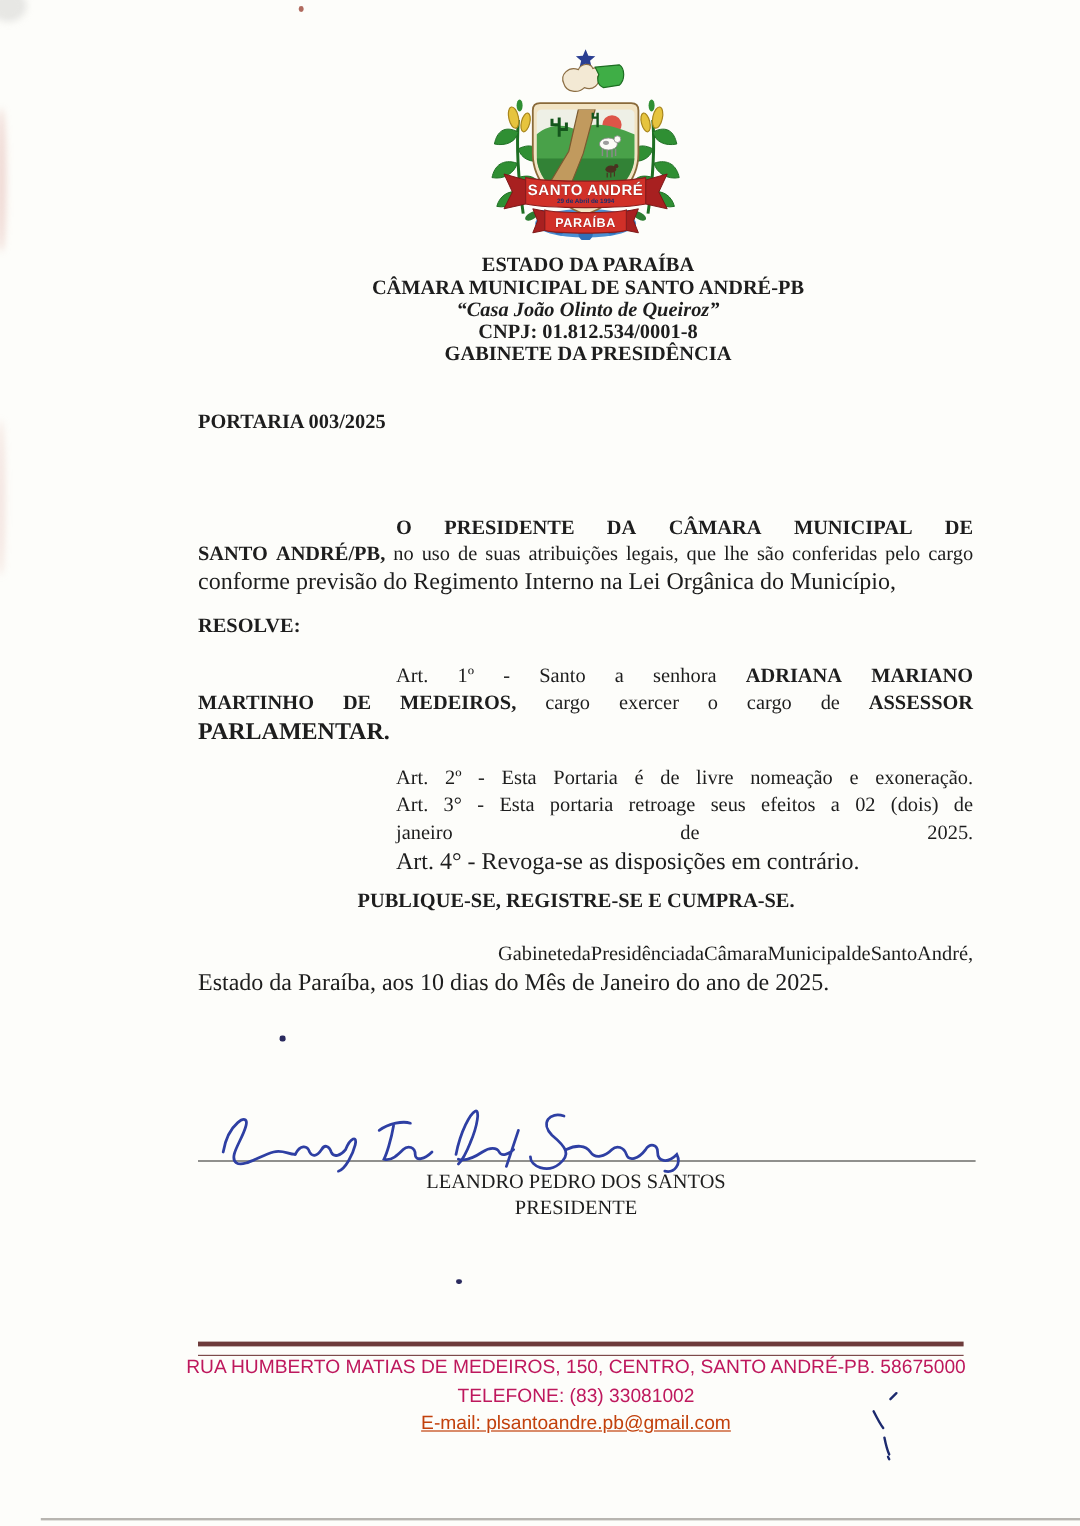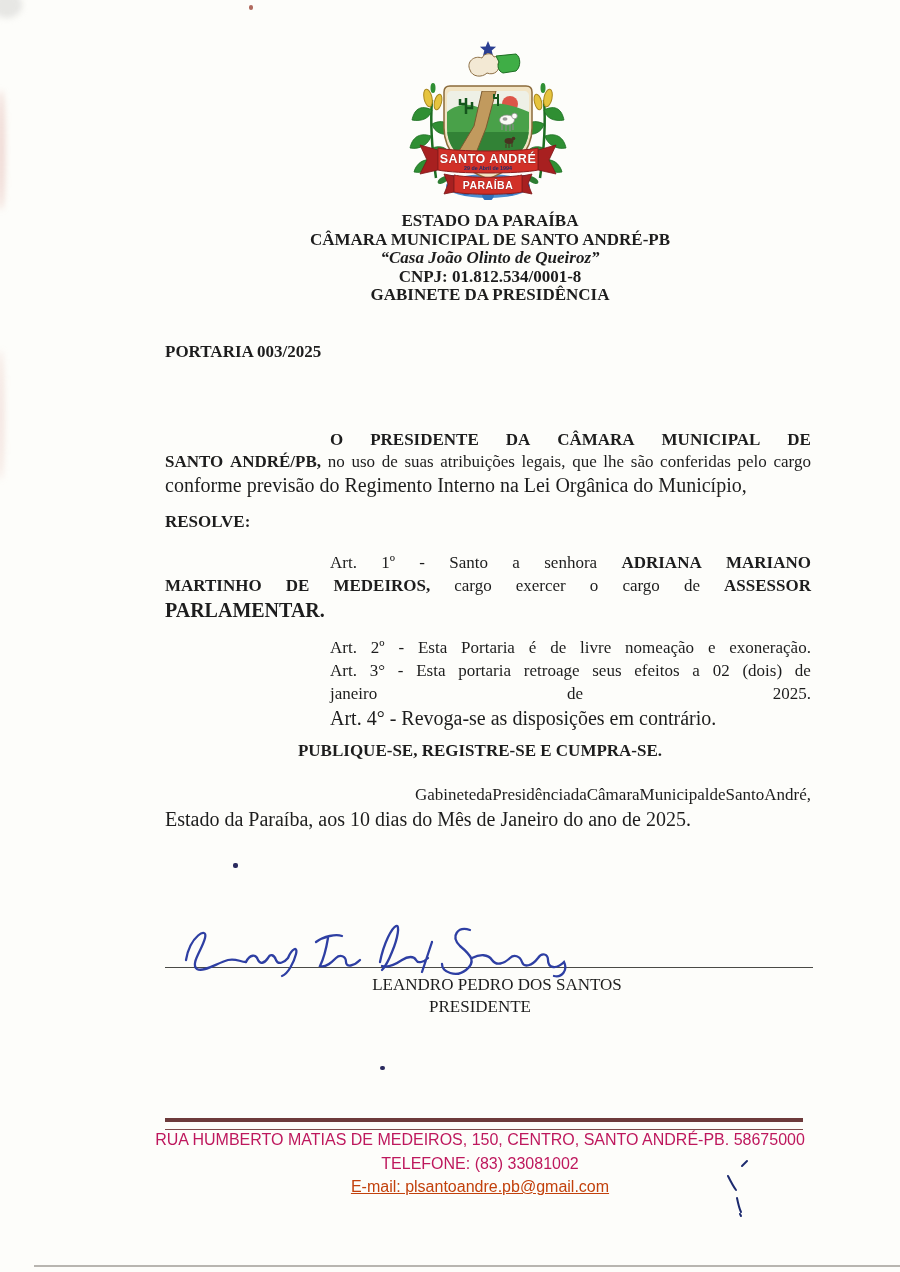--- a/index.html
+++ b/index.html
@@ -232,21 +232,21 @@
       <path d="M16,42 C20,18 38,8 35,20 C32,32 20,46 27,51 C33,55 47,45 58,42 C66,40 70,44 76,44"></path>
       <path d="M76,44 C80,36 86,36 88,42 C90,46 94,46 98,40 C100,36 104,36 106,42 C108,47 114,45 118,40 C122,30 128,28 126,36 C124,44 118,56 112,58"></path>
       <path d="M146,24 C154,18 166,16 172,18"></path>
       <path d="M158,20 C156,32 152,44 150,48 C156,50 162,44 166,40 C170,36 176,38 176,44 C176,50 184,48 190,42"></path>
       <path d="M210,44 C214,24 222,10 226,8 C230,6 228,20 222,34 C218,44 214,50 212,52"></path>
       <path d="M212,48 C218,50 226,46 232,42 C238,38 244,38 246,42 C248,46 254,44 258,40 M262,24 C258,36 254,48 252,54"></path>
       <path d="M300,12 C288,8 280,18 290,28 C302,38 306,44 296,52 C286,60 272,54 272,46"></path>
       <path d="M302,40 C310,36 318,36 322,42 C326,48 334,46 340,40 C344,36 350,38 352,44 C354,50 362,48 368,40 C372,34 378,36 378,42 C378,50 386,52 394,44 C398,52 392,60 384,58"></path>
     </g>
   </svg>
-  <div class="abs bl center" style="left:172px;top:975px;width:650px;">LEANDRO PEDRO DOS SANTOS</div>
+  <div class="abs bl center" style="left:155px;top:975px;width:650px;">LEANDRO PEDRO DOS SANTOS</div>
   <div class="abs bl center" style="left:155px;top:997px;width:650px;">PRESIDENTE</div>
 
   <div class="rule"></div>
   <div class="foot" style="top:1131px;">RUA HUMBERTO MATIAS DE MEDEIROS, 150, CENTRO, SANTO ANDRÉ-PB. 58675000</div>
   <div class="foot" style="top:1155px;">TELEFONE: (83) 33081002</div>
   <div class="foot email" style="top:1178px;">E-mail: plsantoandre.pb@gmail.com</div>
 
   <div class="smudge" style="left:-3px;top:90px;width:8px;height:120px;background:rgba(214,150,138,0.35);"></div>
   <div class="smudge" style="left:-3px;top:350px;width:7px;height:130px;background:rgba(220,160,150,0.28);"></div>
   <div class="smudge" style="left:-8px;top:-8px;width:30px;height:26px;background:rgba(190,190,185,0.35);"></div>

